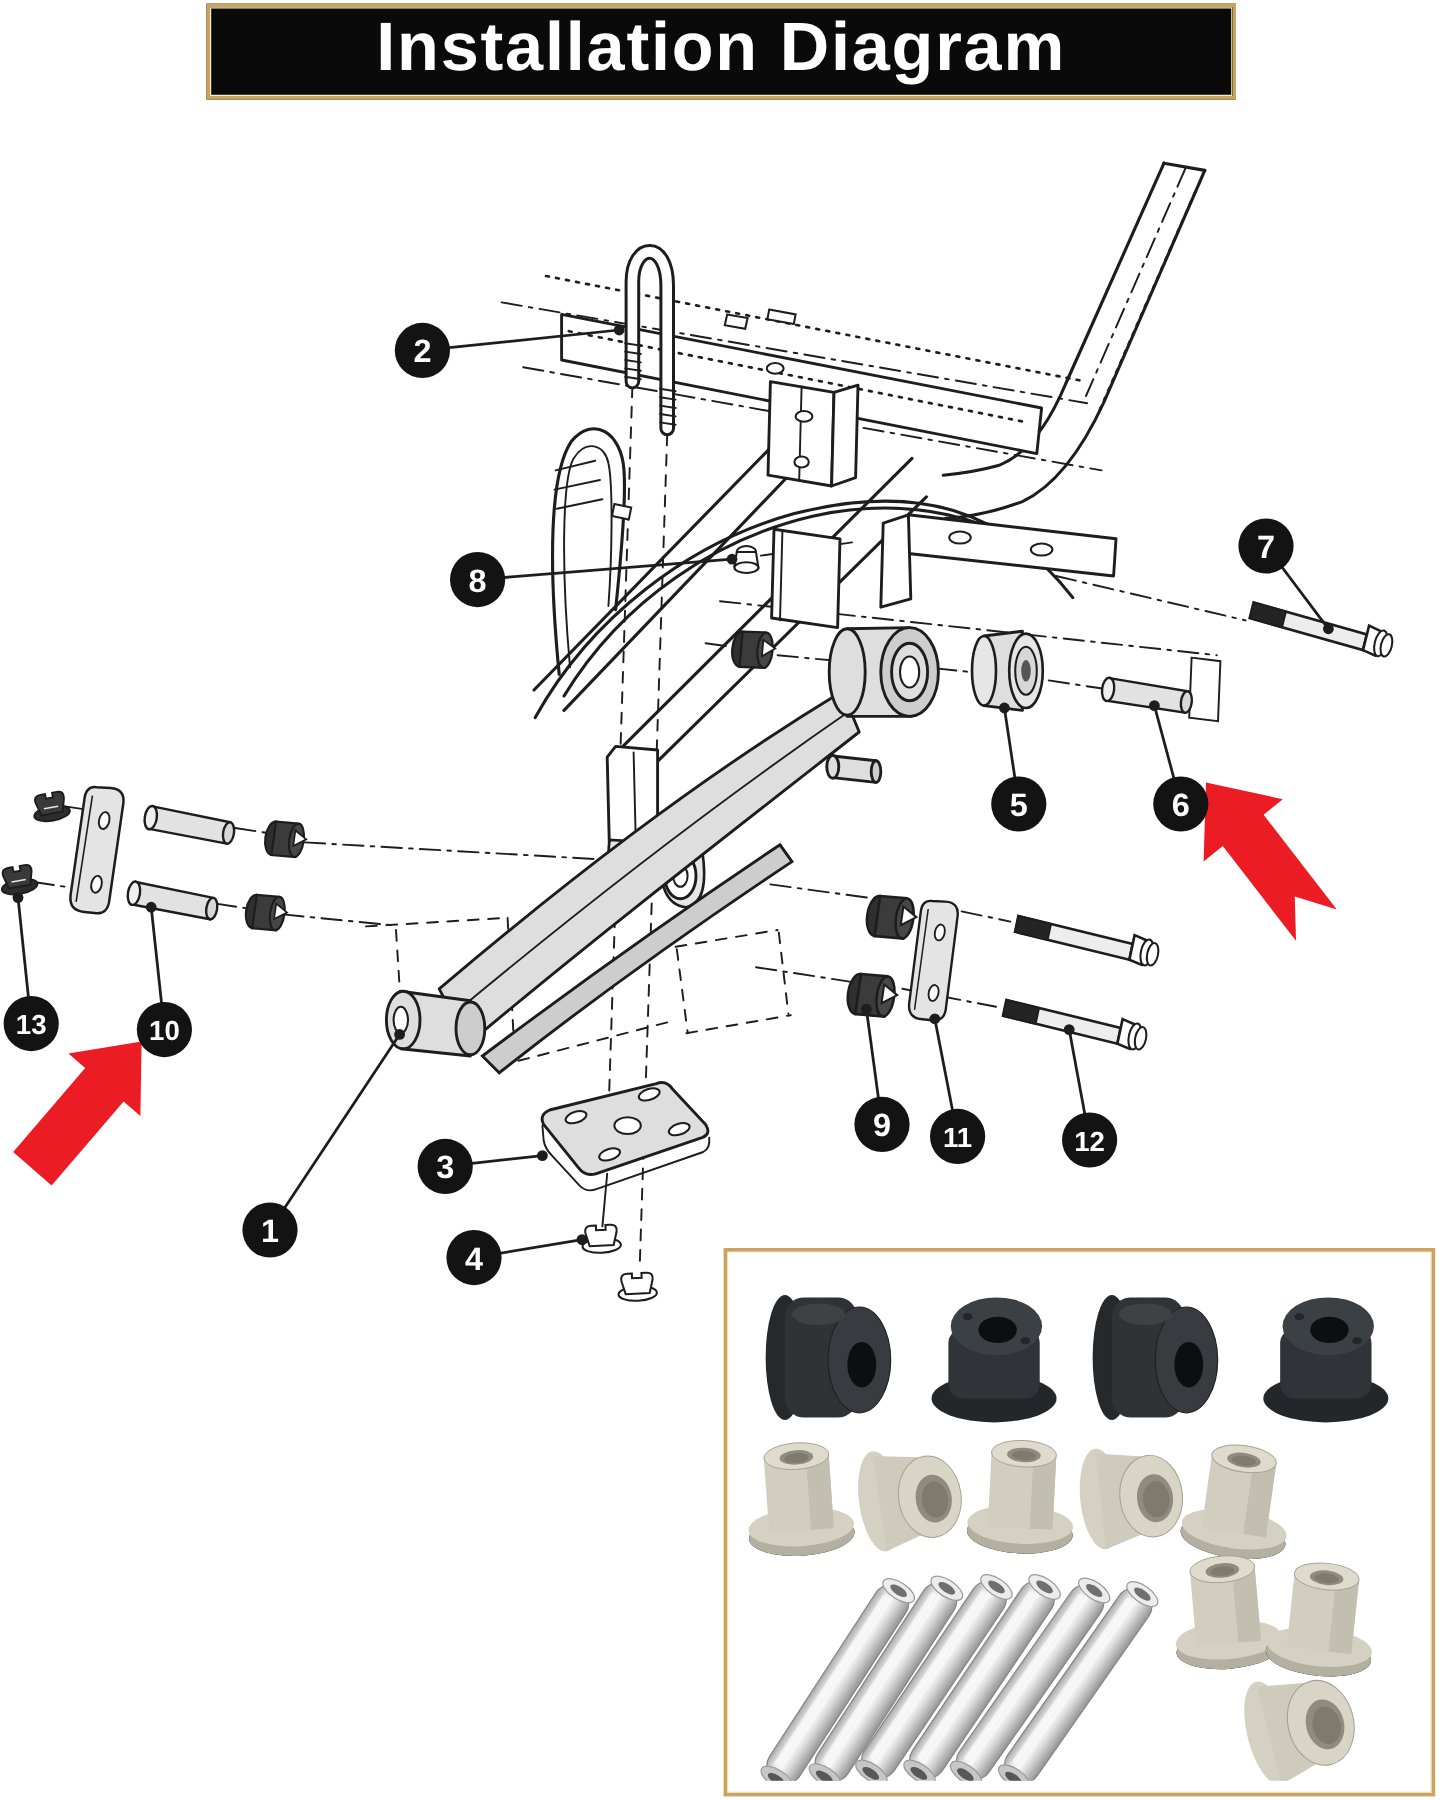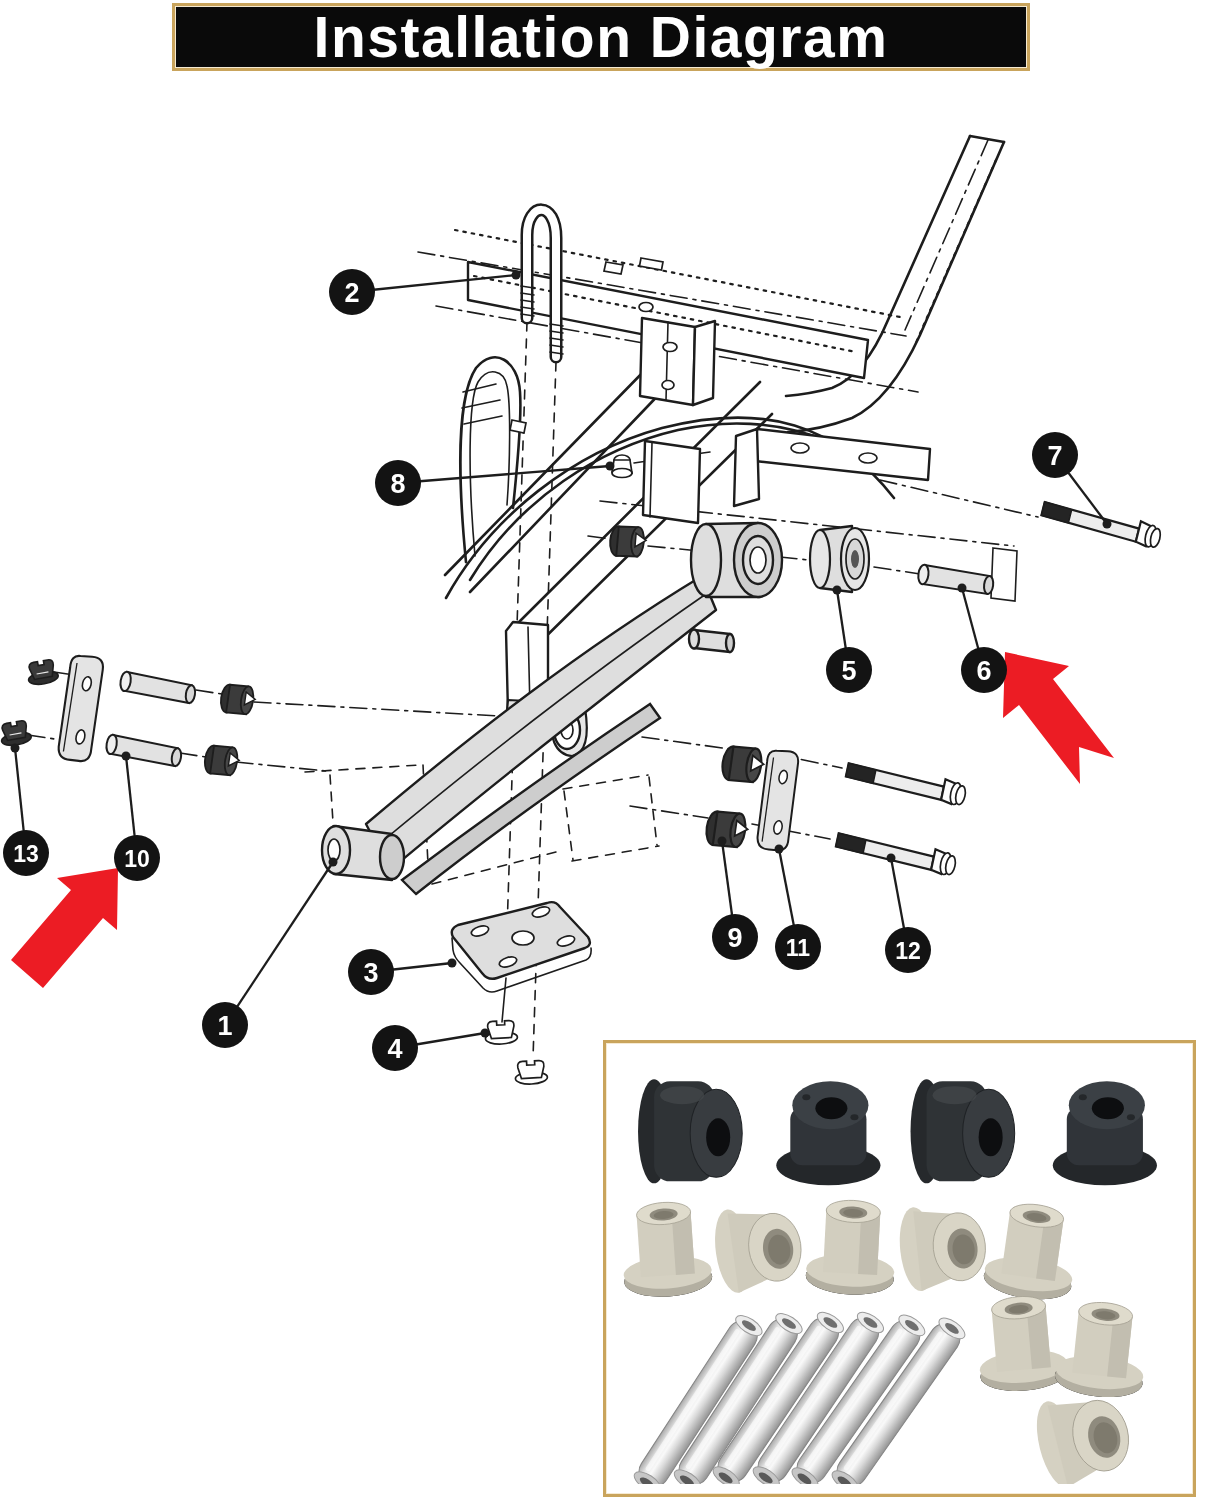--- a/index.html
+++ b/index.html
@@ -5,23 +5,23 @@
   :root{
     --ink:#1d1d1d; --part-gray:#dedede; --arrow-red:#ec1c24;
     --banner-bg:#0a0a0a; --banner-border:#c9a45c; --banner-text:#ffffff;
     --badge-bg:#131313; --badge-text:#ffffff;
   }
   html,body{margin:0;padding:0}
   body{width:1205px;height:1500px;background:#fff;position:relative;overflow:hidden;
        font-family:"Liberation Sans",sans-serif}
   .page{position:absolute;inset:0}
   #diagram{position:absolute;left:0;top:0}
-  .banner{position:absolute;left:172px;top:3px;width:858px;height:68px;box-sizing:border-box;
+  .banner{position:absolute;left:172px;top:3px;width:858px;height:80px;box-sizing:border-box;
           background:var(--banner-bg);border:3px solid var(--banner-border);
-          box-shadow:inset 0 0 0 1px #f6ead2;display:flex;align-items:center;justify-content:center;z-index:5}
+          box-shadow:inset 0 0 0 1px #f6ead2;display:flex;align-items:flex-start;justify-content:center;z-index:5}
   .banner-text{color:var(--banner-text);font-size:57px;font-weight:bold;letter-spacing:1.5px;white-space:nowrap}
   .inset{position:absolute;left:603px;top:1040px;width:593px;height:457px;box-sizing:border-box;
          background:#fff;border:3px solid var(--banner-border);box-shadow:inset 0 0 0 1px #f6ead2;
          padding:10px;z-index:4}
   .inset svg{display:block;width:100%;height:100%}
   
   .ln{fill:none;stroke:var(--ink);stroke-width:2.6;stroke-linecap:round;stroke-linejoin:round}
   .tn{fill:none;stroke:var(--ink);stroke-width:1.6;stroke-linecap:round}
   .fw{fill:#fff;stroke:var(--ink);stroke-width:2.4;stroke-linejoin:round}
   .fwt{fill:#fff;stroke:var(--ink);stroke-width:1.7}

